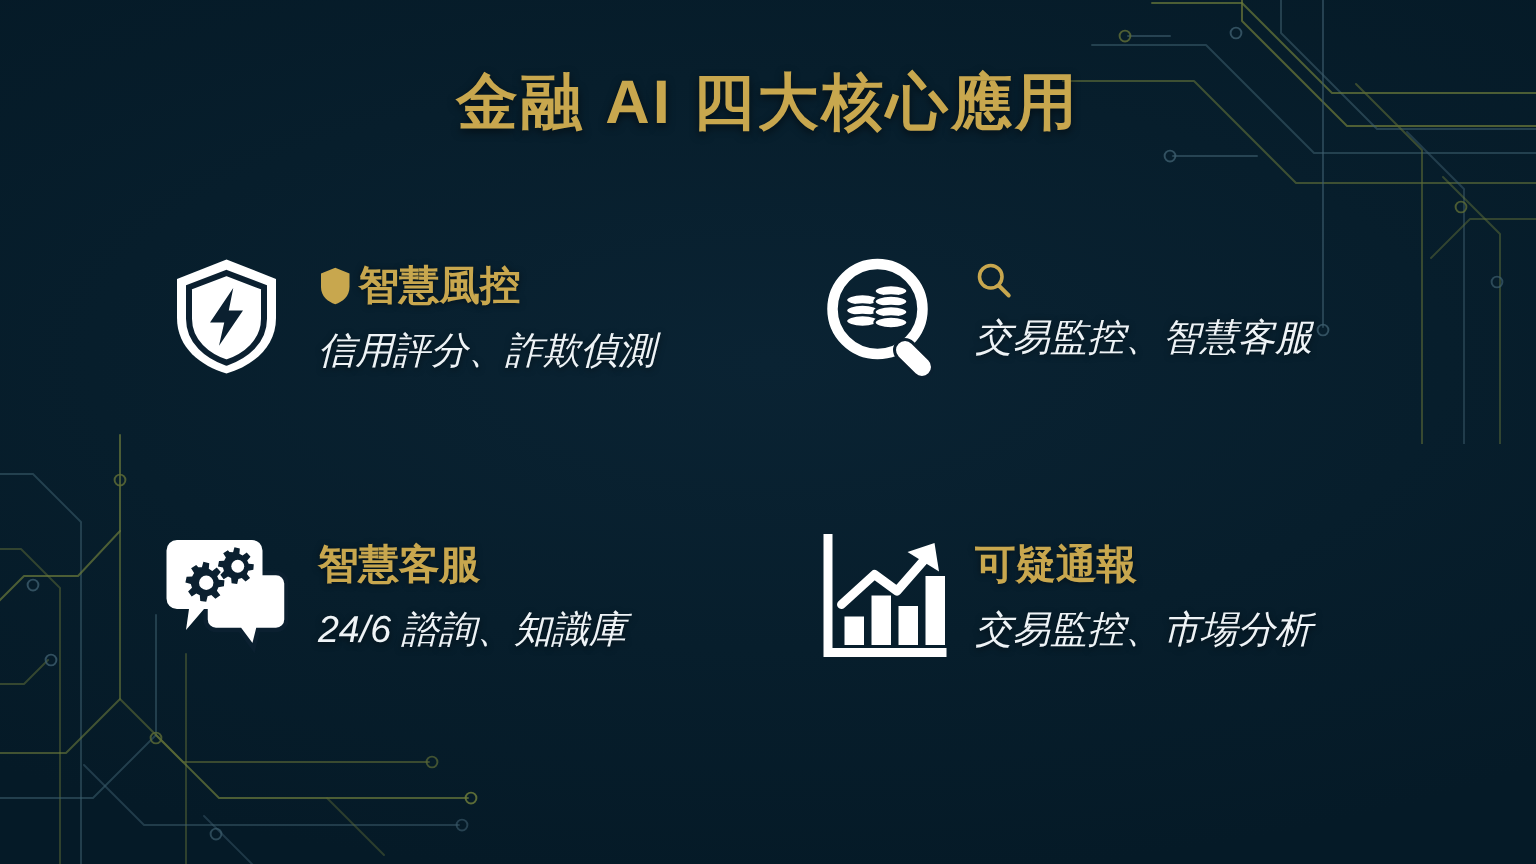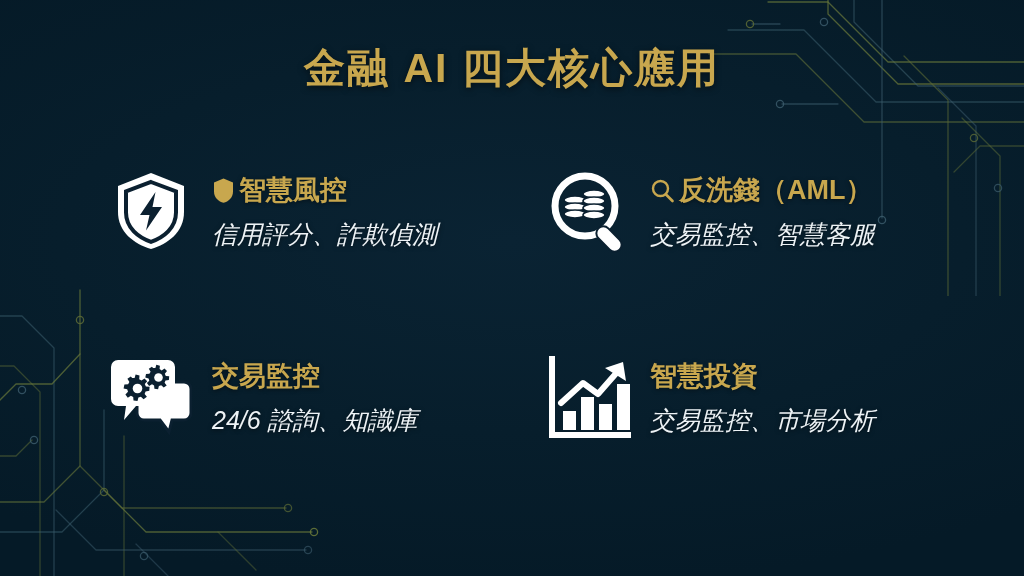--- a/index.html
+++ b/index.html
@@ -215,42 +215,41 @@
         </svg>
       </div>
       <div class="card-text">
         <div class="card-title">
           <span class="glyph-icon">
             <svg width="25" height="25" viewBox="0 0 25 25" fill="none">
               <circle cx="10.5" cy="10.5" r="7.5" stroke="#c8a74e" stroke-width="2.4" fill="none"></circle>
               <line x1="16" y1="16.5" x2="22.5" y2="23" stroke="#c8a74e" stroke-width="2.6" stroke-linecap="round"></line>
             </svg>
           </span>
-          <span>反洗錢（AML）</span>
         </div>
         <div class="card-desc">交易監控、智慧客服</div>
       </div>
     </div>
 
     <div class="card">
       <div class="card-icon">
         <svg width="82" height="84" viewBox="0 0 82 84" fill="none">
           <path d="M34 26 H74 A7 7 0 0 1 81 33 V57 A7 7 0 0 1 74 64 H62 L59 76 L50 64 H34 A7 7 0 0 1 27 57 V33 A7 7 0 0 1 34 26 Z" fill="#ffffff" stroke="#0b2030" stroke-width="3"></path>
           <path d="M8 4 H58 A7 7 0 0 1 65 11 V43 A7 7 0 0 1 58 50 H26 L14 64 L16 50 H8 A7 7 0 0 1 1 43 V11 A7 7 0 0 1 8 4 Z" fill="#ffffff"></path>
           <g fill="#0b2030">
             <path d="M43 12 l2.4 .1 .9-3.3 3.6 .9 -.3 3.4 2.1 1.3 2.8-2 2.5 2.7 -2.2 2.6 1 2.2 3.4 .3 -.3 3.7 -3.4 .6 -.9 2.2 2.1 2.7 -3 2.2 -2.5-2.3 -2.3 .7 -.8 3.3 -3.7-.5 -.3-3.4 -2.1-1.1 -2.9 1.8 -2.2-3 2.4-2.4 -.7-2.3 -3.3-.8 .7-3.6 3.4-.2 1.2-2.1 -1.8-2.9 3.1-2 2.3 2.5 Z"></path>
             <circle cx="48.5" cy="21.5" r="4.3" fill="#ffffff"></circle>
             <path d="M22 22 l2.6 .1 1-3.6 3.9 1 -.3 3.7 2.3 1.4 3-2.2 2.7 2.9 -2.4 2.8 1.1 2.4 3.7 .3 -.3 4 -3.7 .7 -1 2.4 2.3 2.9 -3.3 2.4 -2.7-2.5 -2.5 .8 -.9 3.6 -4-.5 -.3-3.7 -2.3-1.2 -3.1 2 -2.4-3.3 2.6-2.6 -.8-2.5 -3.6-.9 .8-3.9 3.7-.2 1.3-2.3 -2-3.2 3.4-2.2 2.5 2.7 Z"></path>
             <circle cx="27.5" cy="32.5" r="4.8" fill="#ffffff"></circle>
           </g>
         </svg>
       </div>
       <div class="card-text">
         <div class="card-title">
-          <span>交易監控</span>
+          <span>智慧客服</span>
         </div>
         <div class="card-desc">24/6 諮詢、知識庫</div>
       </div>
     </div>
 
     <div class="card right">
       <div class="card-icon">
         <svg width="84" height="84" viewBox="0 0 84 84" fill="none">
           <path d="M5 2 V79 H82" stroke="#ffffff" stroke-width="6" fill="none" stroke-linecap="square"></path>
           <g fill="#ffffff">
@@ -258,20 +257,20 @@
             <rect x="34" y="41" width="13" height="33"></rect>
             <rect x="52" y="48" width="13" height="26"></rect>
             <rect x="70" y="28" width="13" height="46"></rect>
           </g>
           <path d="M14 47 L36 27 L51 38 L72 14" stroke="#ffffff" stroke-width="6" fill="none" stroke-linejoin="round" stroke-linecap="round"></path>
           <path d="M76 6 L79 25 L58 12 Z" fill="#ffffff"></path>
         </svg>
       </div>
       <div class="card-text">
         <div class="card-title">
-          <span>智慧投資</span>
+          <span>可疑通報</span>
         </div>
         <div class="card-desc">交易監控、市場分析</div>
       </div>
     </div>
 
   </div>
 </div>
 
 </body></html>

